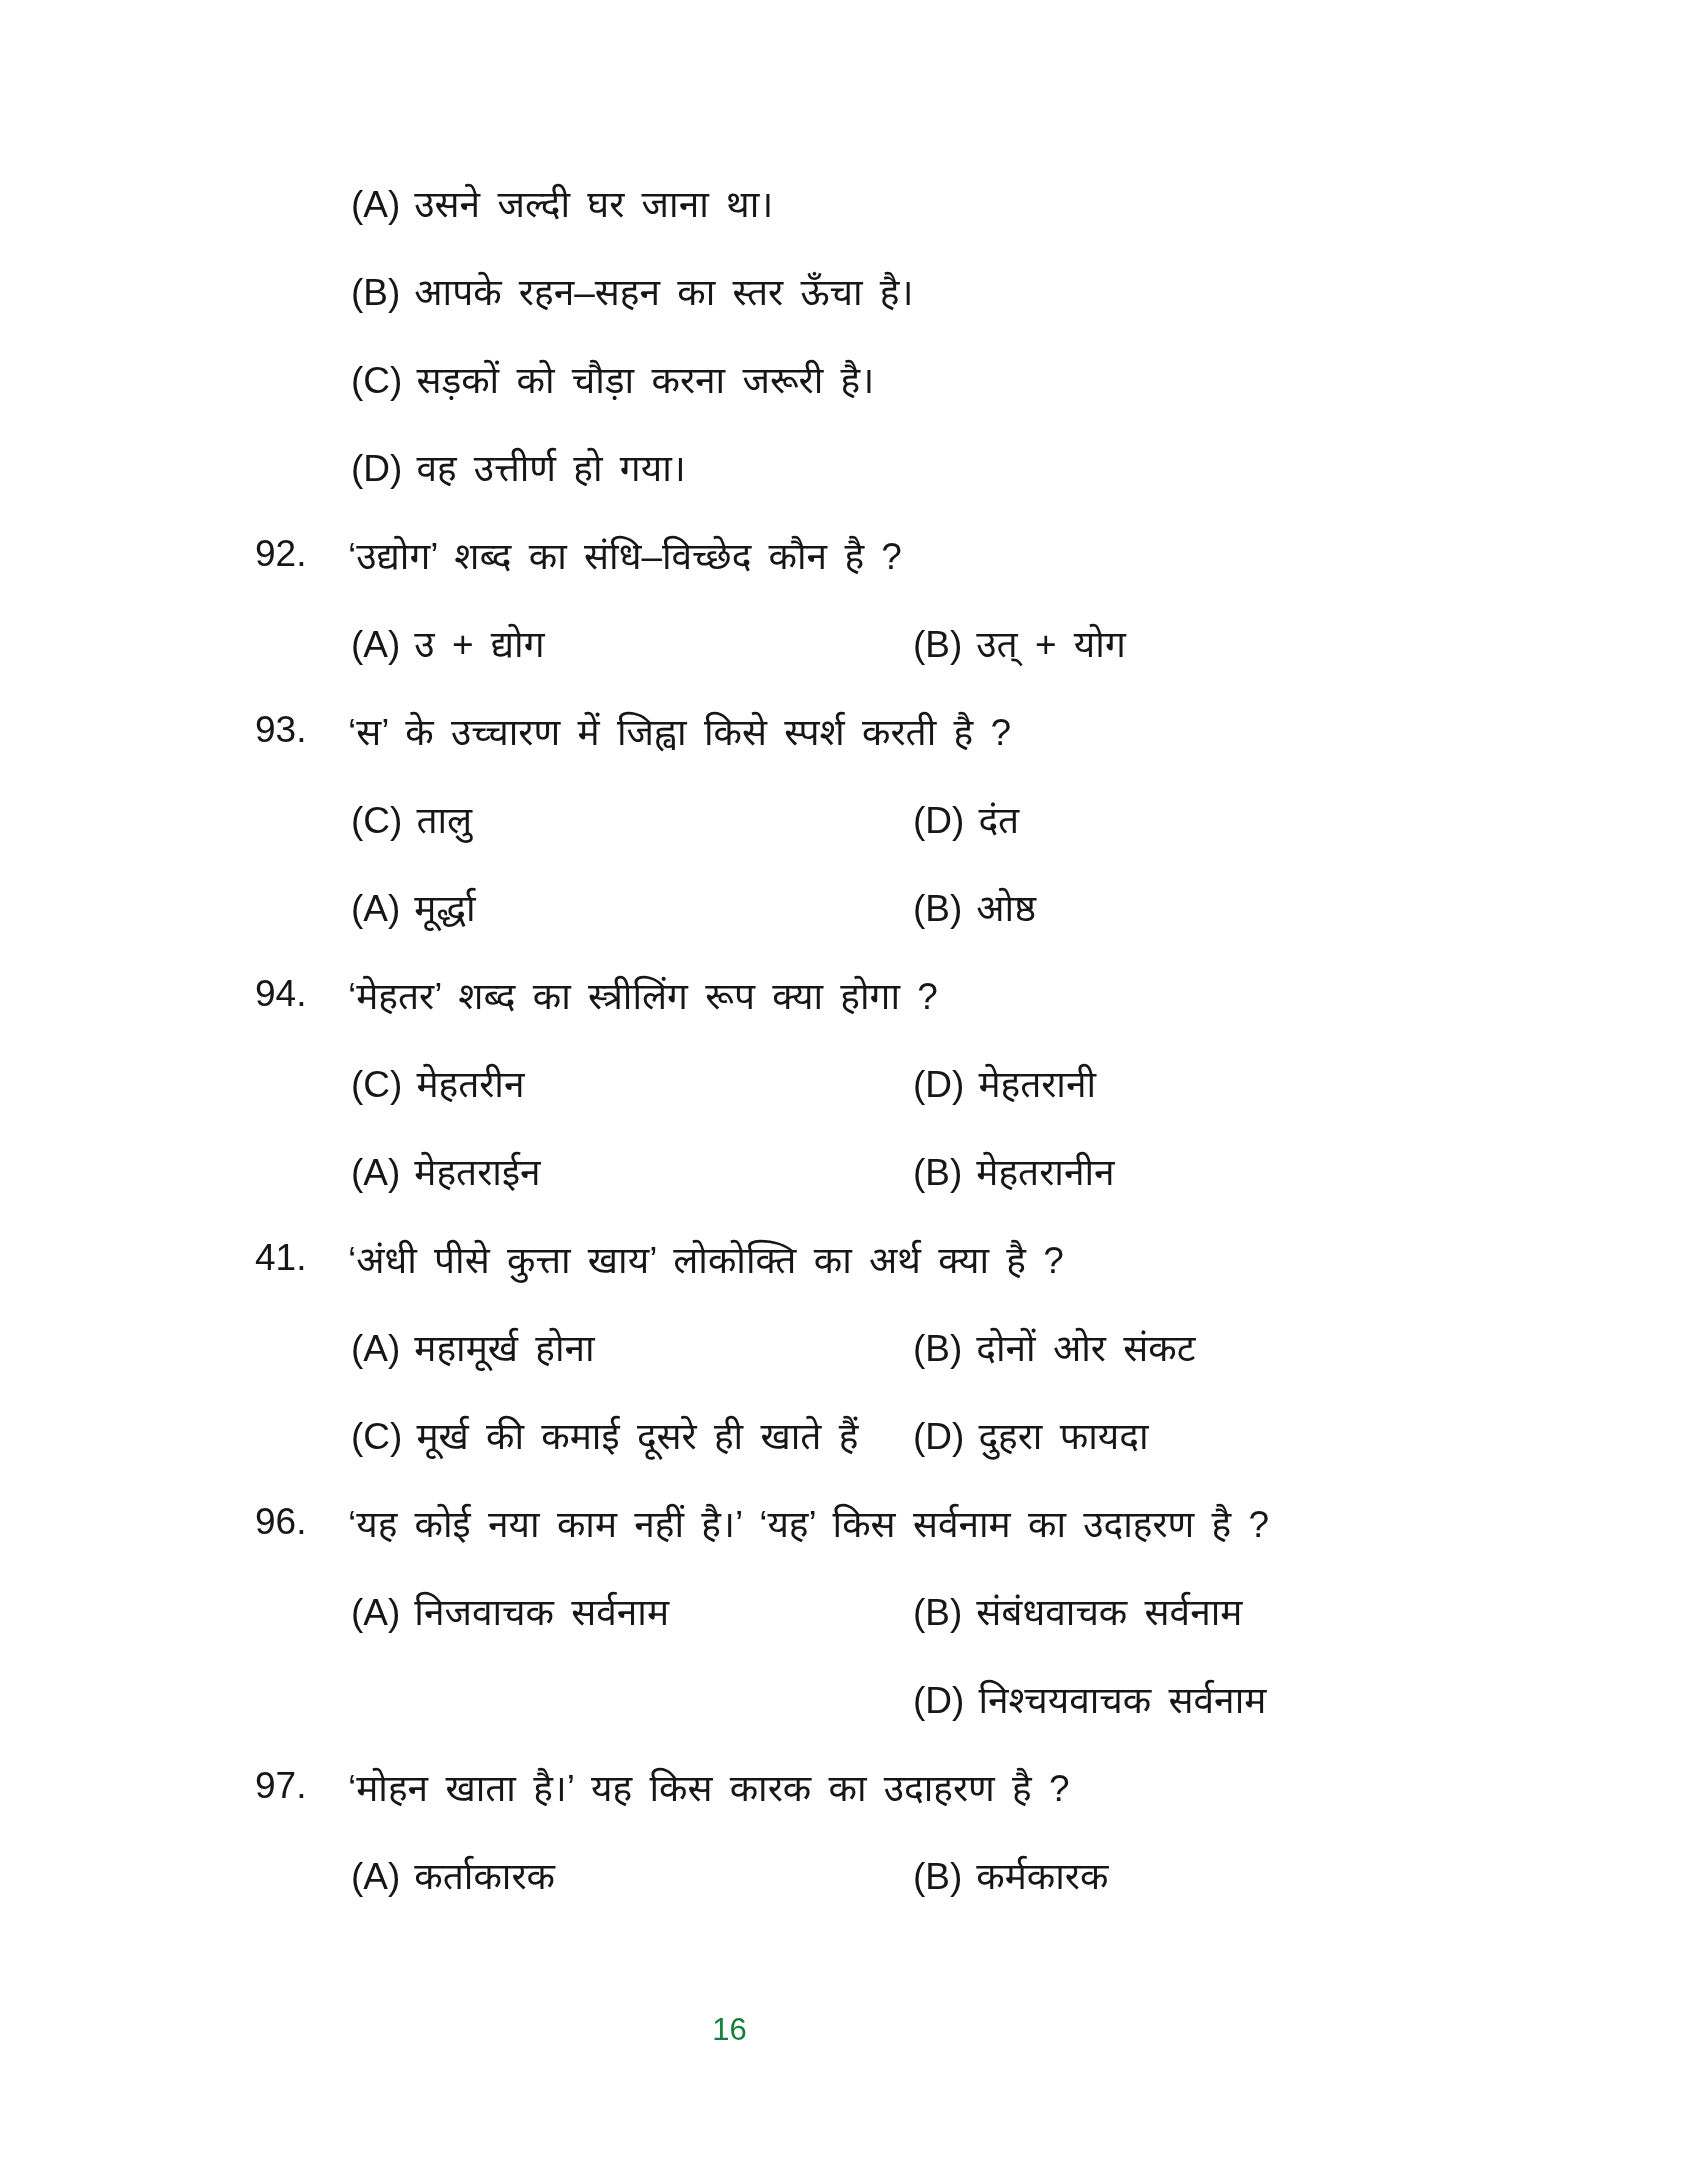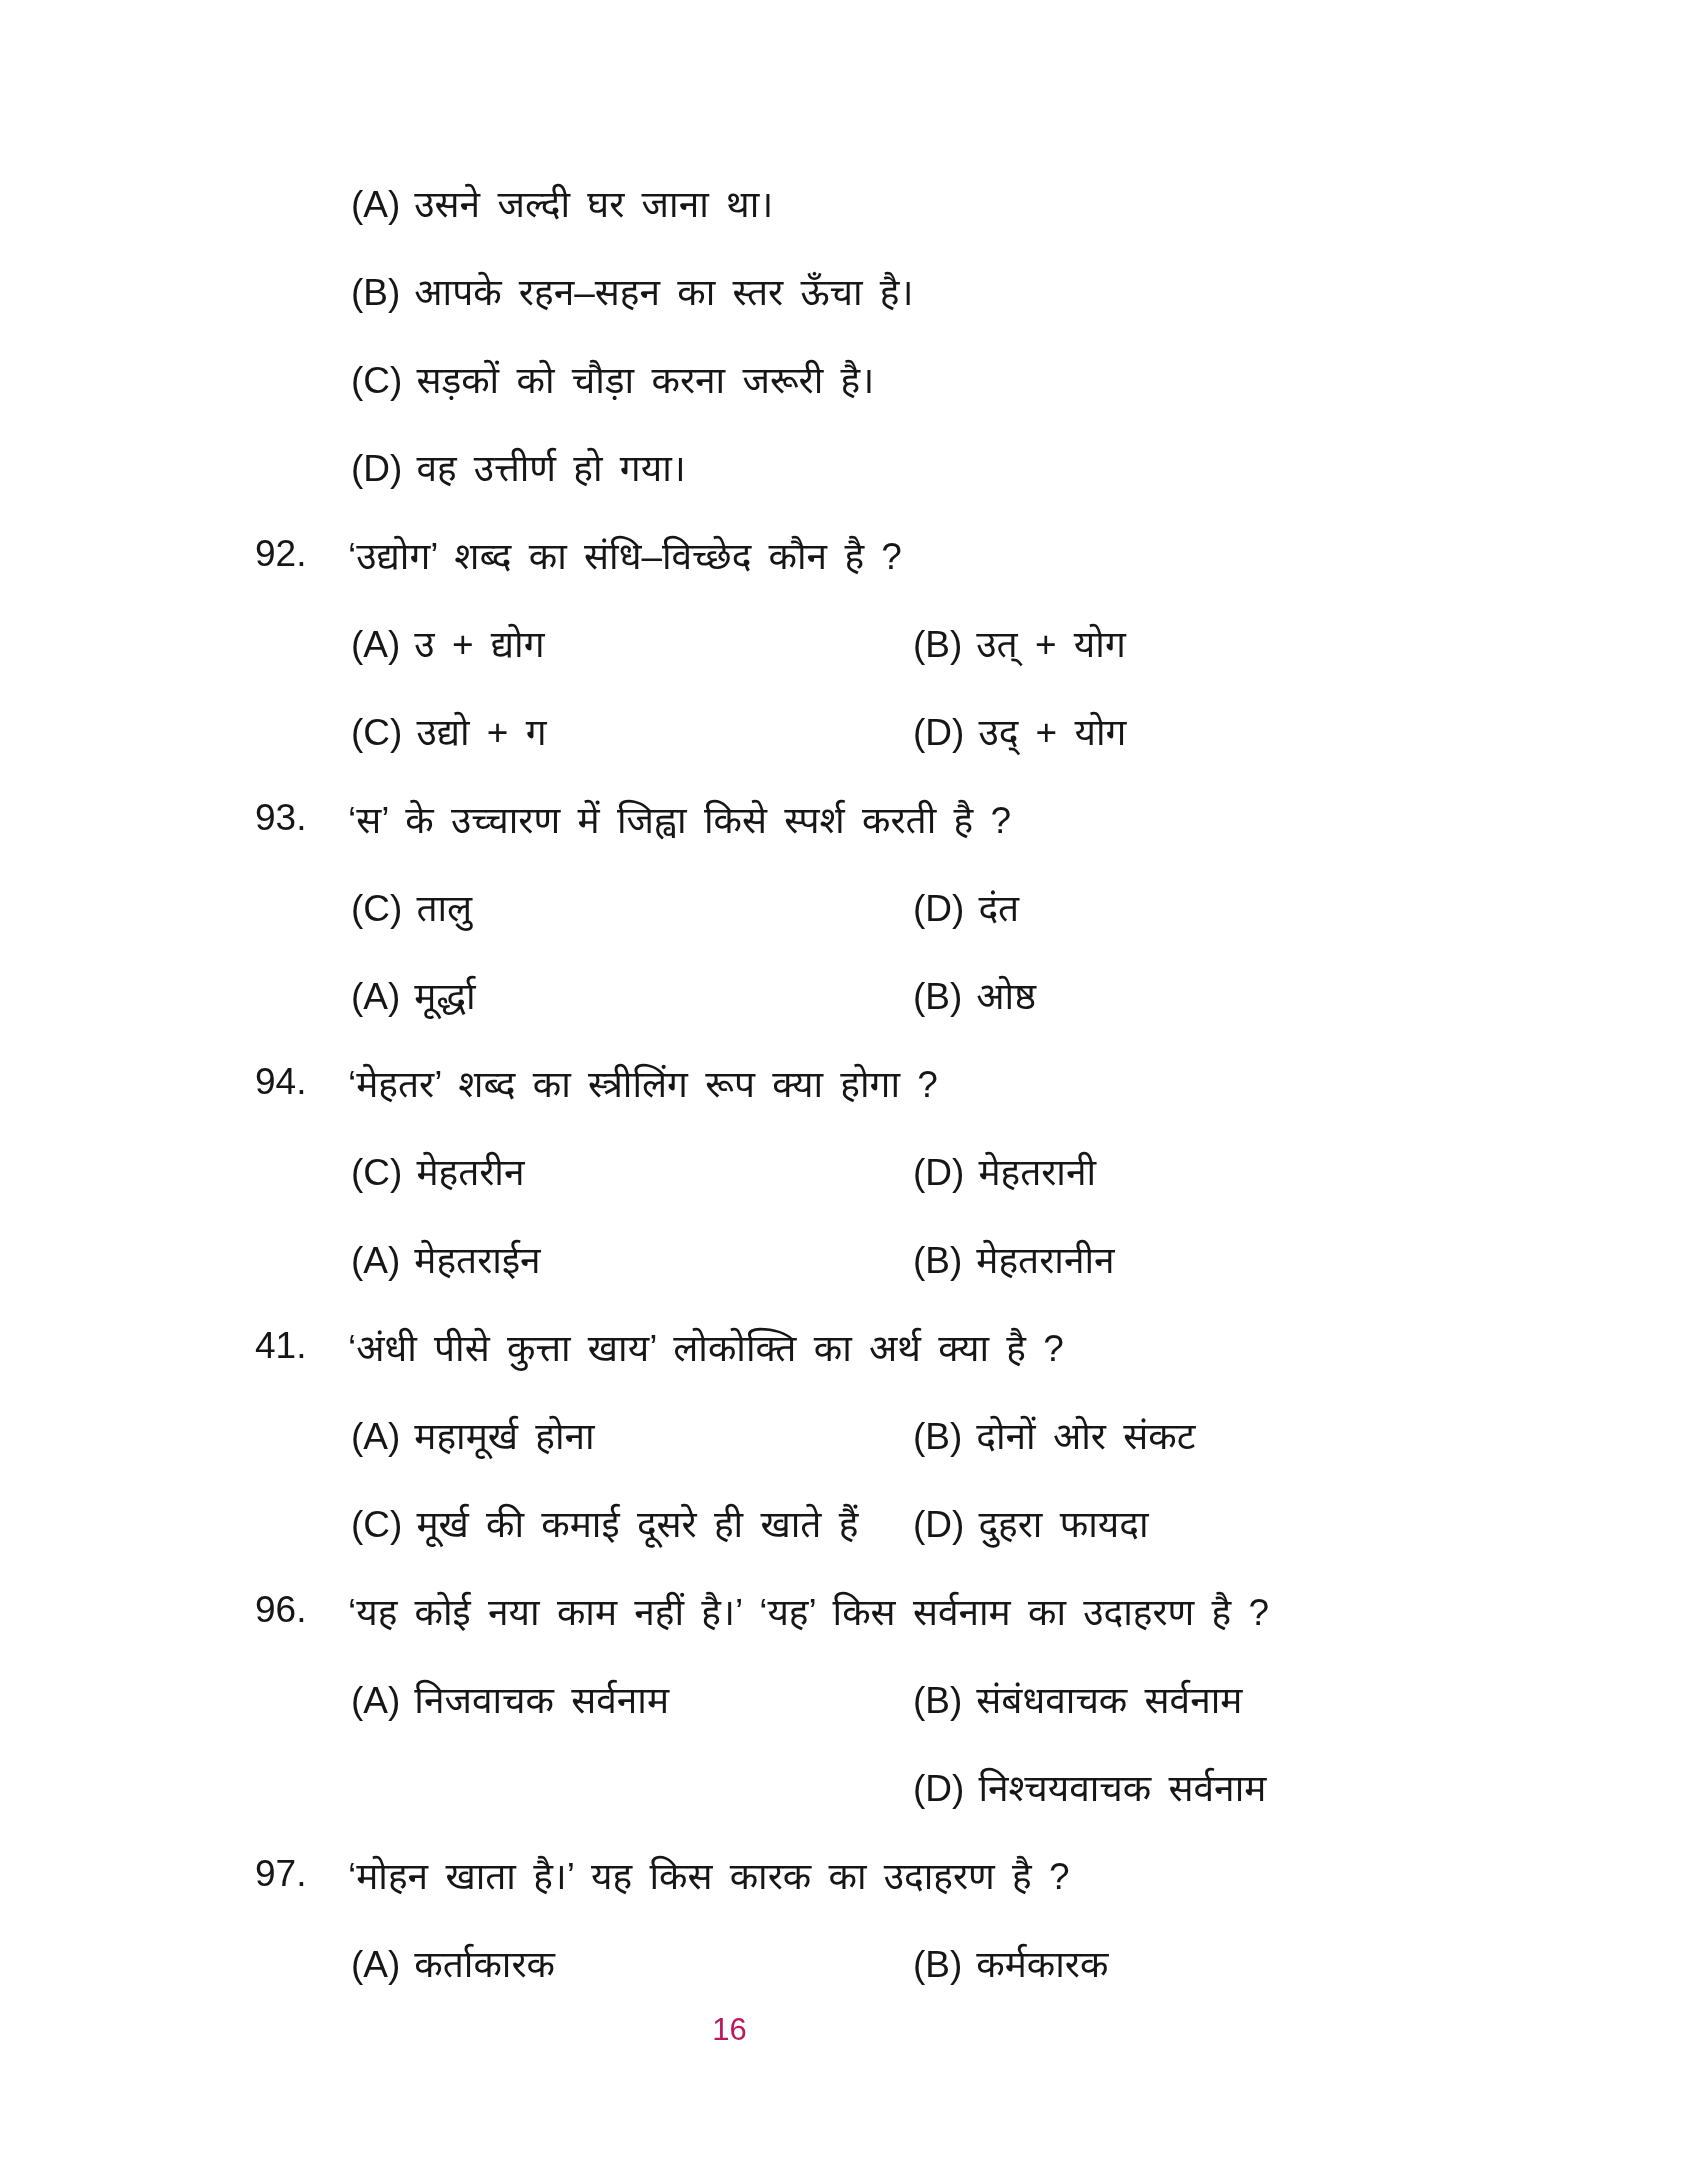--- a/index.html
+++ b/index.html
@@ -54,21 +54,21 @@
     display: inline-block;
     margin-right: 14px;
   }
   .page-number {
     position: absolute;
     top: 2012px;
     left: 0;
     right: 0;
     text-align: center;
     font-size: 31px;
-    color: #be185d;
+    color: #15803d;
     word-spacing: normal;
   }
 </style>
 </head>
 <body>
 
 <div class="page">
   <div class="content">
     <div id="orphan-options">
         <div class="row">
@@ -85,24 +85,20 @@
         </div>
       </div>
     <div id="questions">
         <div class="row">
           <span class="qnum">92.</span>
           <span class="qtext">‘उद्योग’ शब्द का संधि–विच्छेद कौन है ?</span>
         </div>
         <div class="row">
           <span class="col col-a"><span class="opt-label">(A)</span><span class="opt-text">उ + द्योग</span></span>
           <span class="col col-b"><span class="opt-label">(B)</span><span class="opt-text">उत् + योग</span></span>
-        </div>
-        <div class="row">
-          <span class="col col-a"><span class="opt-label">(C)</span><span class="opt-text">उद्यो + ग</span></span>
-          <span class="col col-b"><span class="opt-label">(D)</span><span class="opt-text">उद् + योग</span></span>
         </div>
         <div class="row">
           <span class="qnum">93.</span>
           <span class="qtext">‘स’ के उच्चारण में जिह्वा किसे स्पर्श करती है ?</span>
         </div>
         <div class="row">
           <span class="col col-a"><span class="opt-label">(C)</span><span class="opt-text">तालु</span></span>
           <span class="col col-b"><span class="opt-label">(D)</span><span class="opt-text">दंत</span></span>
         </div>
         <div class="row">

